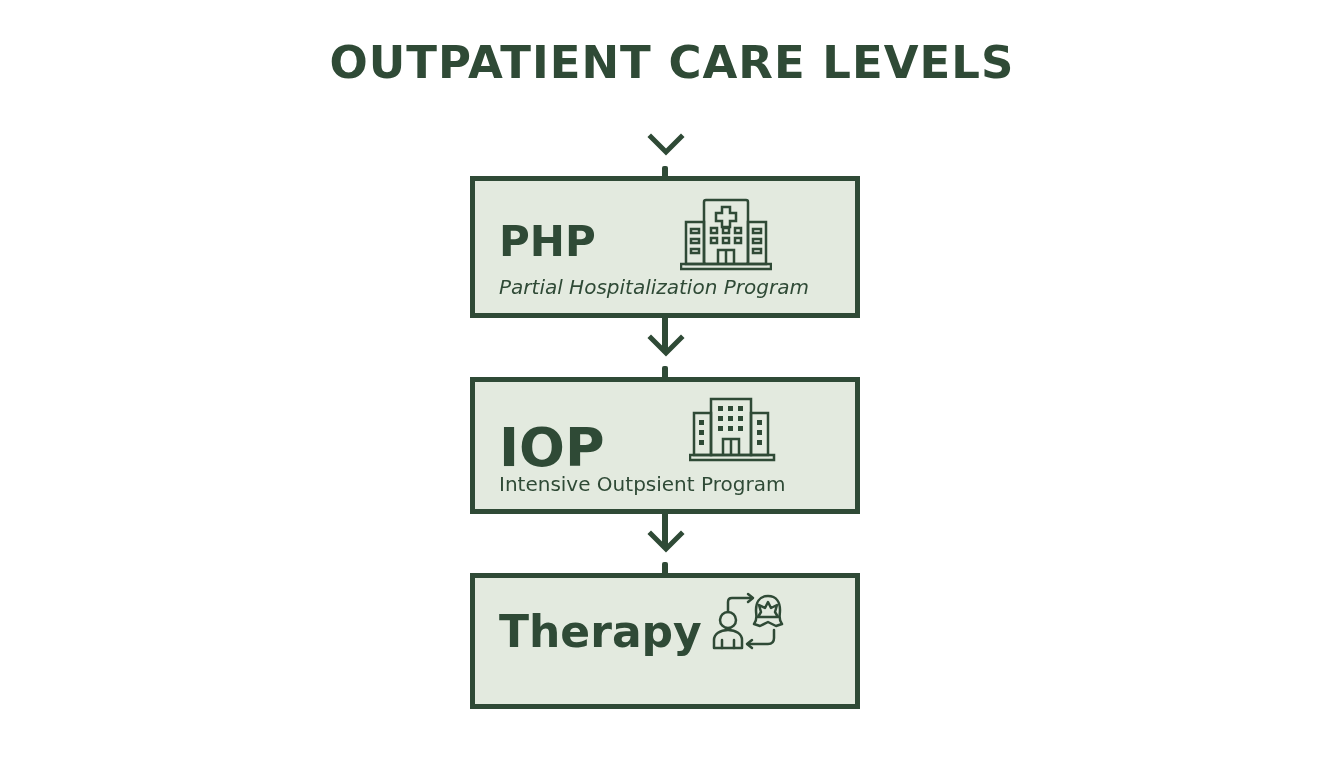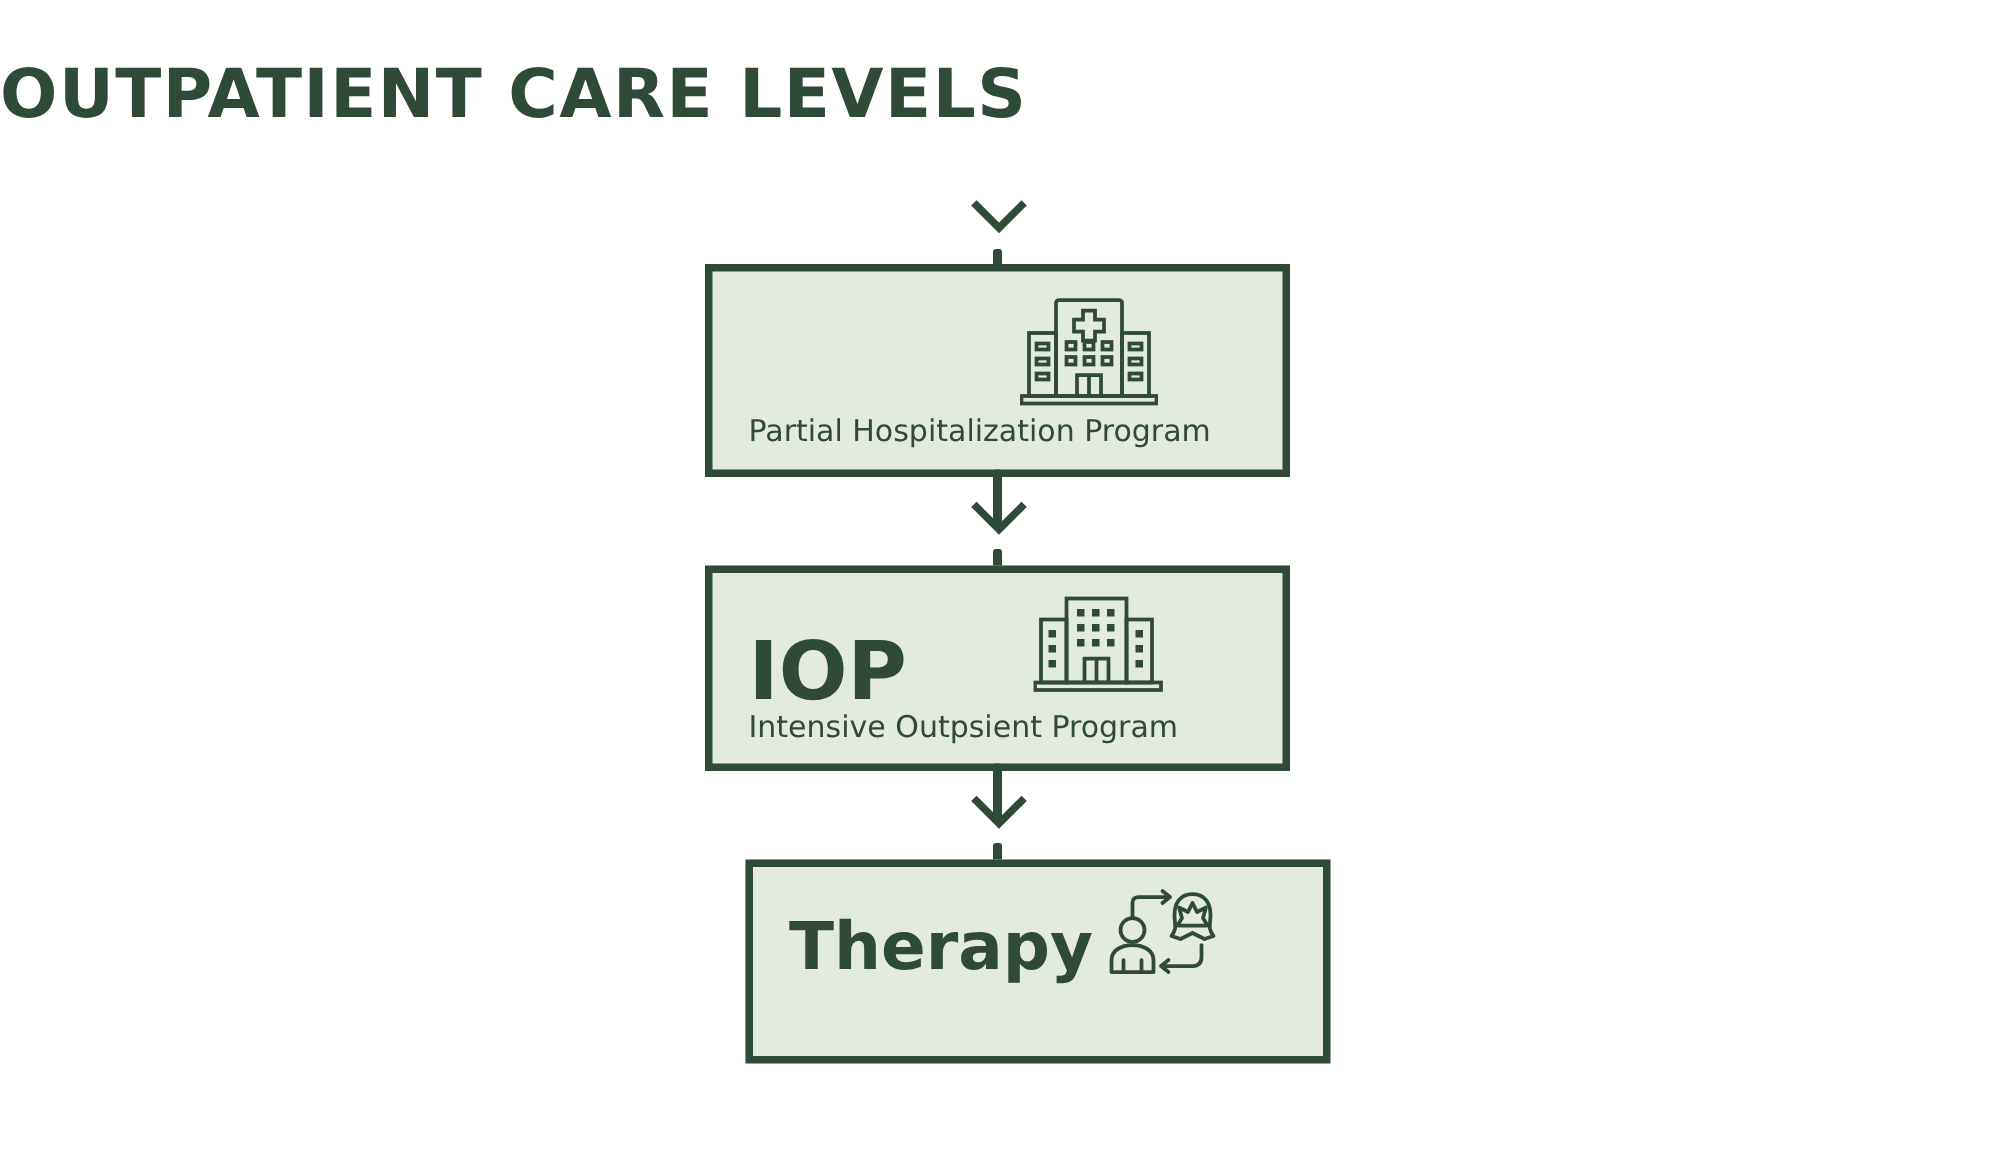--- a/index.html
+++ b/index.html
@@ -4,21 +4,21 @@
   <style>
     html, body { margin: 0; padding: 0; }
     body {
       width: 1344px; height: 768px; background: #ffffff;
       position: relative; overflow: hidden;
       font-family: "Liberation Sans", sans-serif;
       color: #2f4a36;
     }
     .title {
       position: absolute; left: 0; top: 36px; width: 1344px;
-      text-align: left; font-size: 45px; font-weight: bold;
+      text-align: center; font-size: 45px; font-weight: bold;
       letter-spacing: 1px; color: #2f4a36;
       font-family: "DejaVu Sans", sans-serif;
     }
     .chev {
       position: absolute; left: 646px; width: 40px; height: 28px;
     }
     .stem {
       position: absolute; left: 662px; width: 6px; background: #2f4a36; border-radius: 2px;
     }
     .box {
@@ -40,21 +40,22 @@
 <body>
 
 <div class="title">OUTPATIENT CARE LEVELS</div>
 
 <svg class="chev" style="top:132px;" viewBox="0 0 40 28">
   <polyline points="5,5 20,20 35,5" fill="none" stroke="#2f4a36" stroke-width="5" stroke-linecap="square"></polyline>
 </svg>
 <div class="stem" style="top:166px;height:14px;"></div>
 
 <div class="box" style="top:176px;height:132px;">
-  <div class="full" style="top:94px;">Partial Hospitalization Program</div>
+  <div class="abbr" style="top:36px;font-size:42px;">PHP</div>
+  <div class="full" style="top:94px;font-style:italic;">Partial Hospitalization Program</div>
   <svg class="icon" style="left:205px;top:14px;" width="92" height="76" viewBox="0 0 92 76">
     <g fill="none" stroke="#2f4a36" stroke-width="2.5">
       <rect x="24" y="5" width="44" height="64" rx="2"></rect>
       <rect x="6" y="27" width="18" height="42"></rect>
       <rect x="68" y="27" width="18" height="42"></rect>
       <path d="M42 12h8v6h6v8h-6v6h-8v-6h-6v-8h6z"></path>
       <rect x="31" y="33" width="6" height="5"></rect>
         <rect x="43" y="33" width="6" height="5"></rect>
         <rect x="55" y="33" width="6" height="5"></rect>
       <rect x="31" y="43" width="6" height="5"></rect>
@@ -108,21 +109,21 @@
     </g>
   </svg>
 </div>
 
 <div class="stem" style="top:509px;height:40px;"></div>
 <svg class="chev" style="top:529px;" viewBox="0 0 40 28">
   <polyline points="5,5 20,20 35,5" fill="none" stroke="#2f4a36" stroke-width="5" stroke-linecap="square"></polyline>
 </svg>
 <div class="stem" style="top:562px;height:14px;"></div>
 
-<div class="box" style="top:573px;height:126px;margin-left:27px;">
+<div class="box" style="top:573px;height:126px;">
   <div class="abbr" style="top:28px;font-size:44px;">Therapy</div>
   <svg class="icon" style="left:235px;top:12px;" width="80" height="62" viewBox="0 0 80 62">
     <g fill="none" stroke="#2f4a36" stroke-width="2.5" stroke-linecap="round" stroke-linejoin="round">
       <circle cx="18" cy="30" r="8"></circle>
       <path d="M4 58v-8c0-6 6-10 14-10s14 4 14 10v8z"></path>
       <path d="M12 58v-8M24 58v-8"></path>
       <path d="M18 22v-10c0-3 2-4 4-4h20"></path>
       <path d="M38 4l5 4-5 4"></path>
       <path d="M58 6c-9 0-12 7-12 14 0 6 2 9-2 14l6 2 8-4 8 4 6-2c-4-5-2-8-2-14 0-7-3-14-12-14z"></path>
       <path d="M58 12l3 6 6-3-2 7 3 5h-20l3-5-2-7 6 3z"></path>

